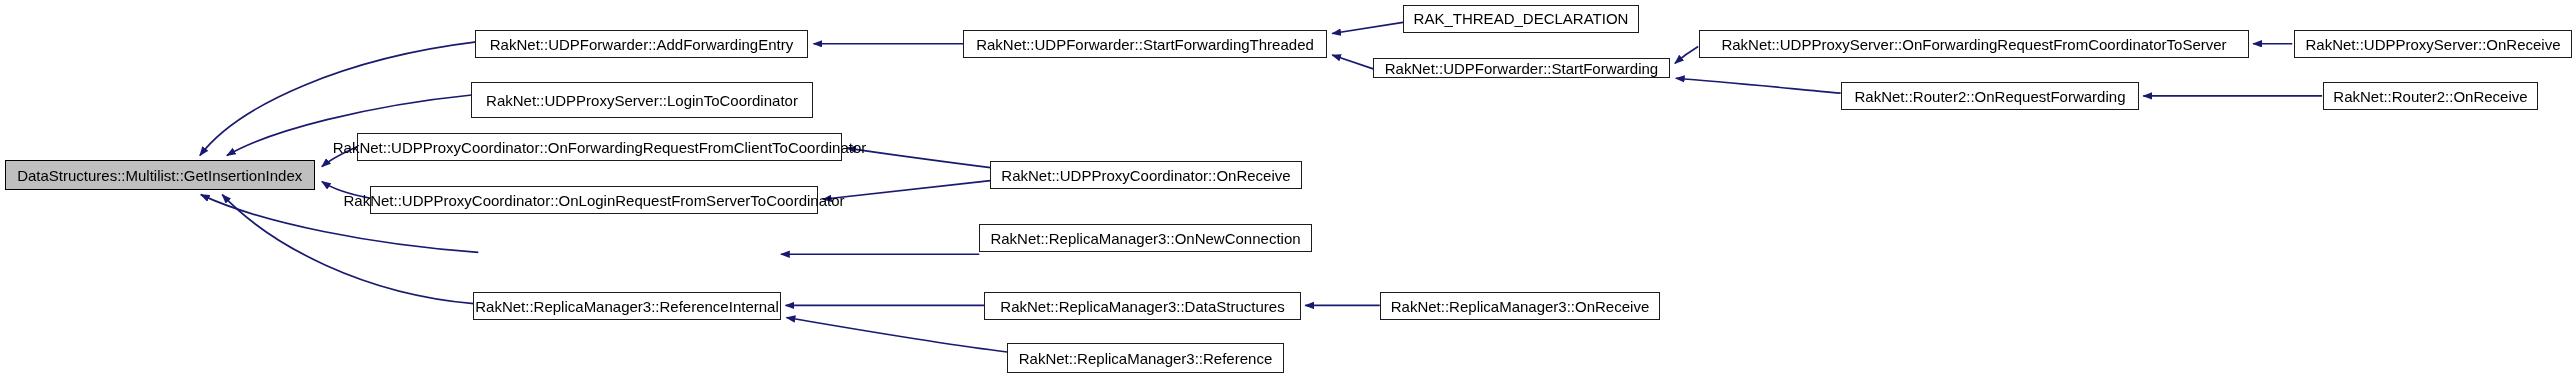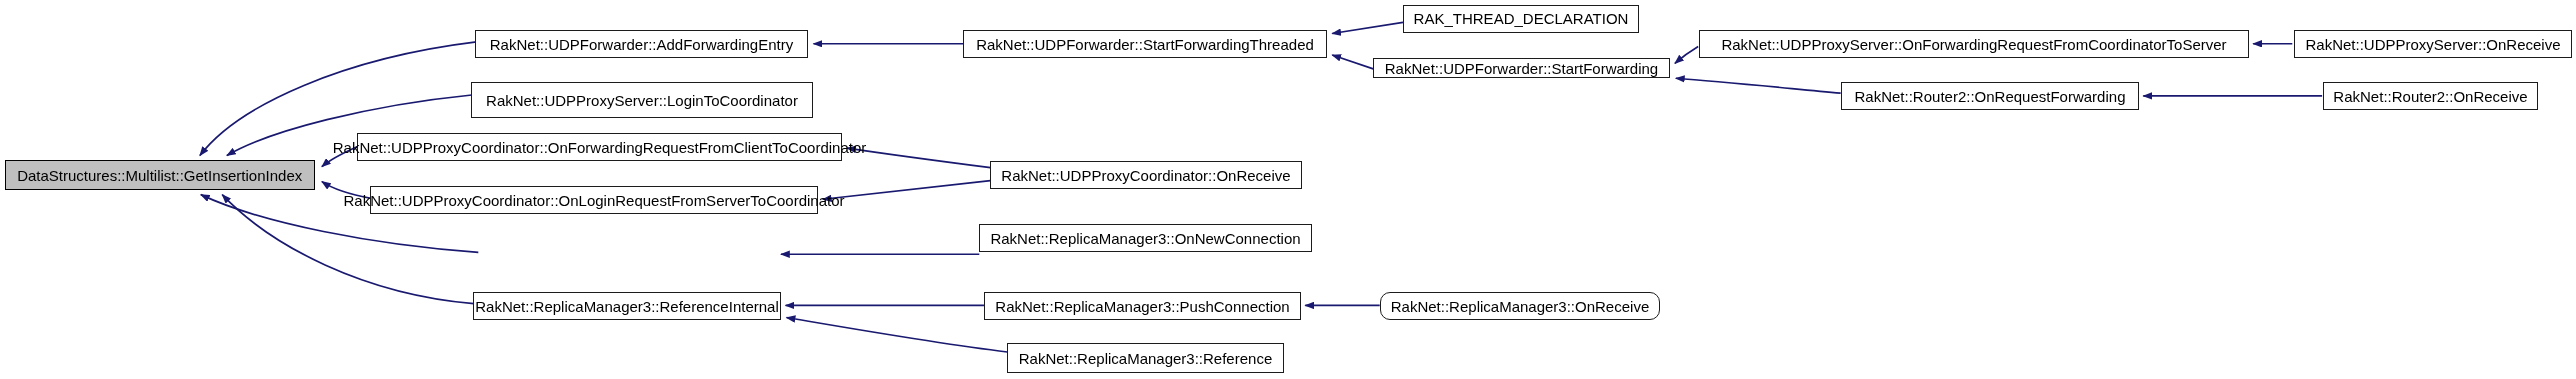--- a/index.html
+++ b/index.html
@@ -66,23 +66,23 @@
     </svg>
 <div class="node root" style="left: 4.7px; top: 160px; width: 310px; height: 30px;">DataStructures::Multilist::GetInsertionIndex</div>
     <div class="node" style="left: 475px; top: 30px; width: 333px; height: 28px;">RakNet::UDPForwarder::AddForwardingEntry</div>
     <div class="node" style="left: 471px; top: 82px; width: 342px; height: 36px;">RakNet::UDPProxyServer::LoginToCoordinator</div>
     <div class="node" style="left: 357px; top: 133px; width: 485px; height: 28px;">RakNet::UDPProxyCoordinator::OnForwardingRequestFromClientToCoordinator</div>
     <div class="node" style="left: 370px; top: 186px; width: 448px; height: 28px;">RakNet::UDPProxyCoordinator::OnLoginRequestFromServerToCoordinator</div>
     <div class="node" style="left: 473px; top: 292px; width: 308px; height: 28px;">RakNet::ReplicaManager3::ReferenceInternal</div>
     <div class="node" style="left: 963px; top: 30px; width: 364px; height: 28px;">RakNet::UDPForwarder::StartForwardingThreaded</div>
     <div class="node" style="left: 990px; top: 161px; width: 312px; height: 28px;">RakNet::UDPProxyCoordinator::OnReceive</div>
     <div class="node" style="left: 979px; top: 224px; width: 333px; height: 28px;">RakNet::ReplicaManager3::OnNewConnection</div>
-    <div class="node" style="left: 984px; top: 292px; width: 317px; height: 28px;">RakNet::ReplicaManager3::PushConnection</div>
+    <div class="node" style="left: 984px; top: 292px; width: 317px; height: 28px;">RakNet::ReplicaManager3::DataStructures</div>
     <div class="node" style="left: 1007px; top: 343px; width: 277px; height: 30px;">RakNet::ReplicaManager3::Reference</div>
     <div class="node" style="left: 1403px; top: 4.7px; width: 236px; height: 28px;">RAK_THREAD_DECLARATION</div>
     <div class="node" style="left: 1373px; top: 58px; width: 297px; height: 20px;">RakNet::UDPForwarder::StartForwarding</div>
     <div class="node" style="left: 1699px; top: 30px; width: 550px; height: 28px;">RakNet::UDPProxyServer::OnForwardingRequestFromCoordinatorToServer</div>
     <div class="node" style="left: 1841px; top: 82px; width: 298px; height: 28px; text-align: right;">RakNet::Router2::OnRequestForwarding</div>
     <div class="node" style="left: 2294px; top: 30px; width: 278px; height: 28px;">RakNet::UDPProxyServer::OnReceive</div>
     <div class="node" style="left: 2323px; top: 82px; width: 215px; height: 28px;">RakNet::Router2::OnReceive</div>
-    <div class="node" style="left: 1380px; top: 292px; width: 280px; height: 28px; border-radius: 10px;">RakNet::ReplicaManager3::OnReceive</div>
+    <div class="node" style="left: 1380px; top: 292px; width: 280px; height: 28px;">RakNet::ReplicaManager3::OnReceive</div>
   </div>
 
 
 </body></html>

